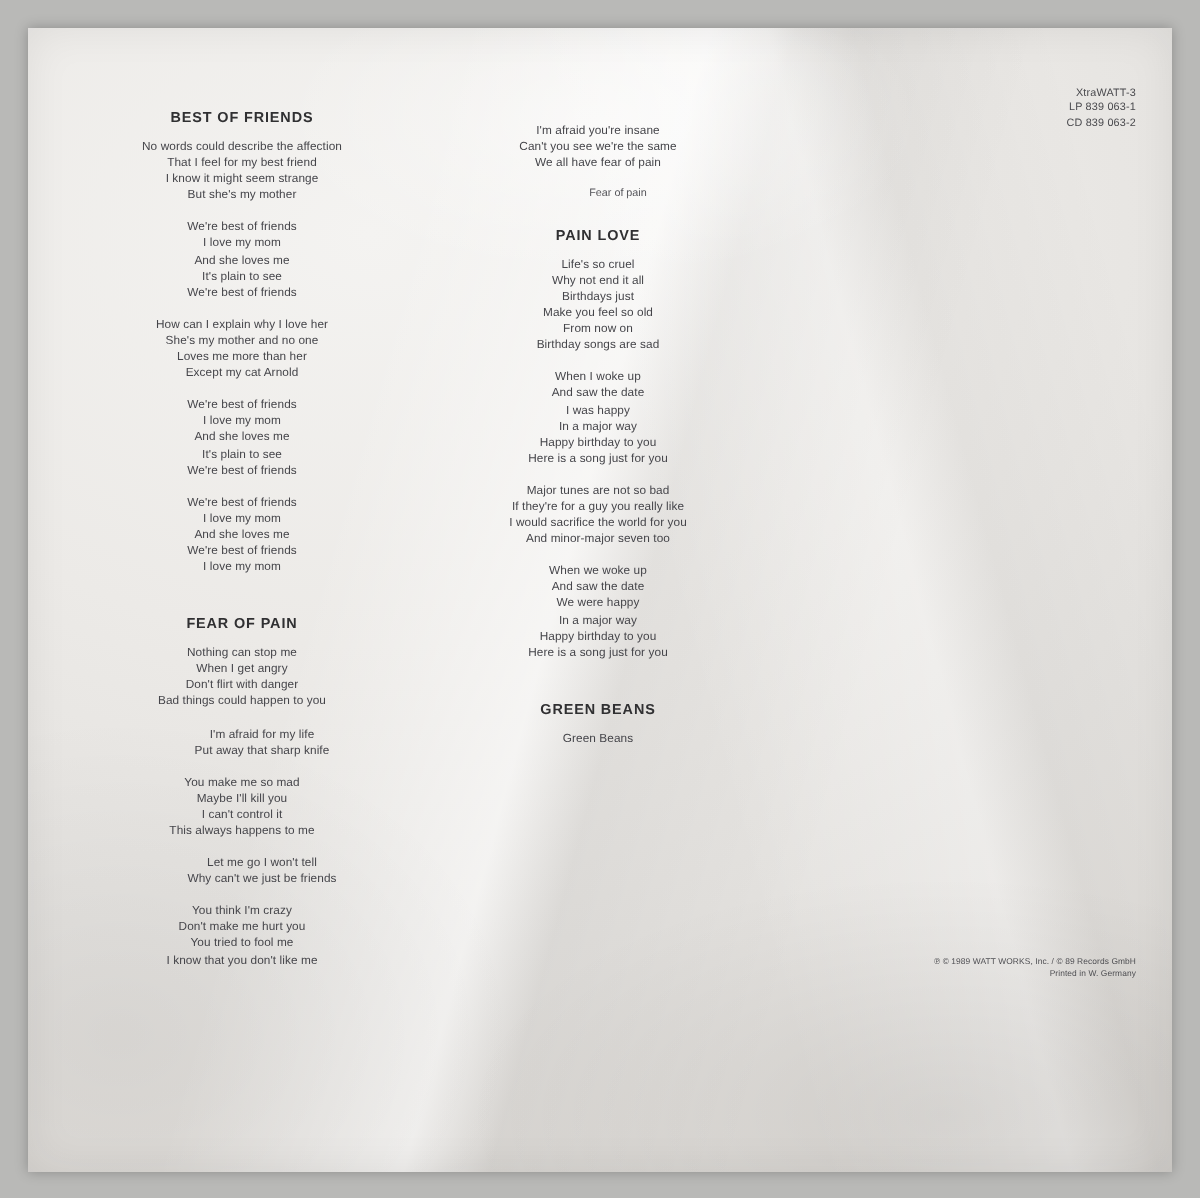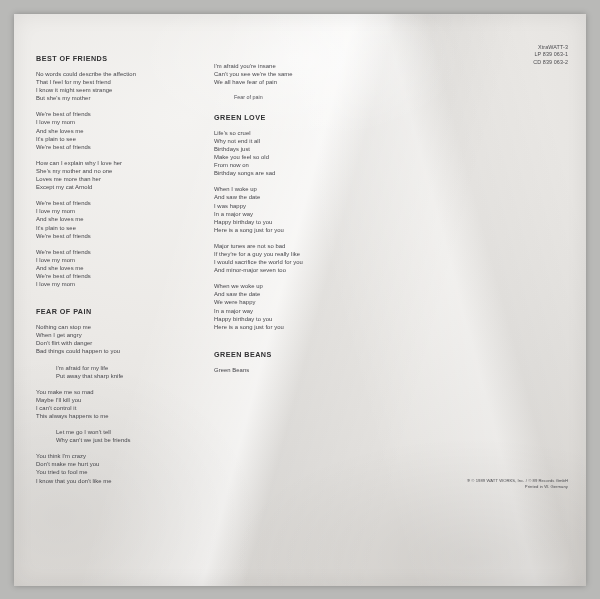--- a/index.html
+++ b/index.html
@@ -52,20 +52,21 @@
 
   .sheet-text {
     position: absolute;
     color: #3a3a3c;
     -webkit-font-smoothing: antialiased;
   }
 
   .col {
     position: absolute;
     width: 170px;
+    text-align: center;
   }
   #col-left { left: 22px; top: 40px; }
   #col-right { left: 200px; top: 48px; }
 
   .song-title {
     font-size: 7.2px;
     font-weight: bold;
     letter-spacing: 0.45px;
     color: #303032;
     margin: 0 0 7px 0;
@@ -221,21 +222,21 @@
     <div class="stanza">
       <span class="line">I'm afraid you're insane</span>
       <span class="line">Can't you see we're the same</span>
       <span class="line">We all have fear of pain</span>
     </div>
 
     <div class="tiny-credit">Fear of pain</div>
 
     <div class="block-gap"></div>
 
-    <div class="song-title">GREEN LOVE</div>
+    <div class="song-title">PAIN LOVE</div>
 
     <div class="stanza">
       <span class="line">Life's so cruel</span>
       <span class="line">Why not end it all</span>
       <span class="line">Birthdays just</span>
       <span class="line">Make you feel so old</span>
       <span class="line">From now on</span>
       <span class="line">Birthday songs are sad</span>
     </div>
 

